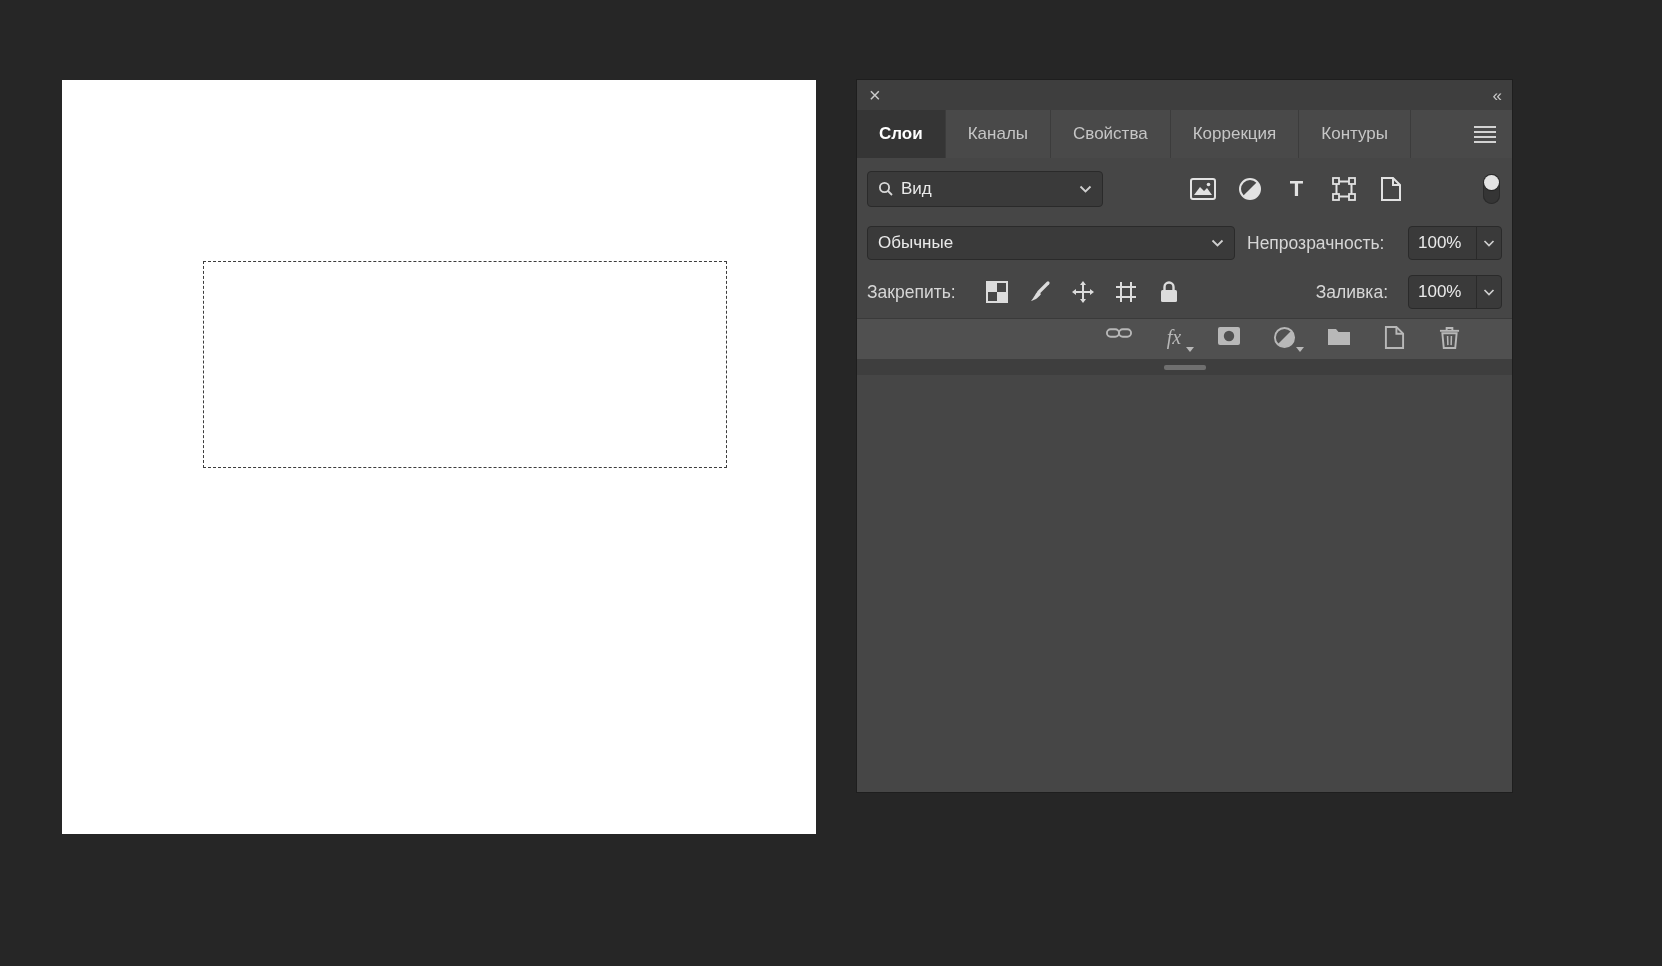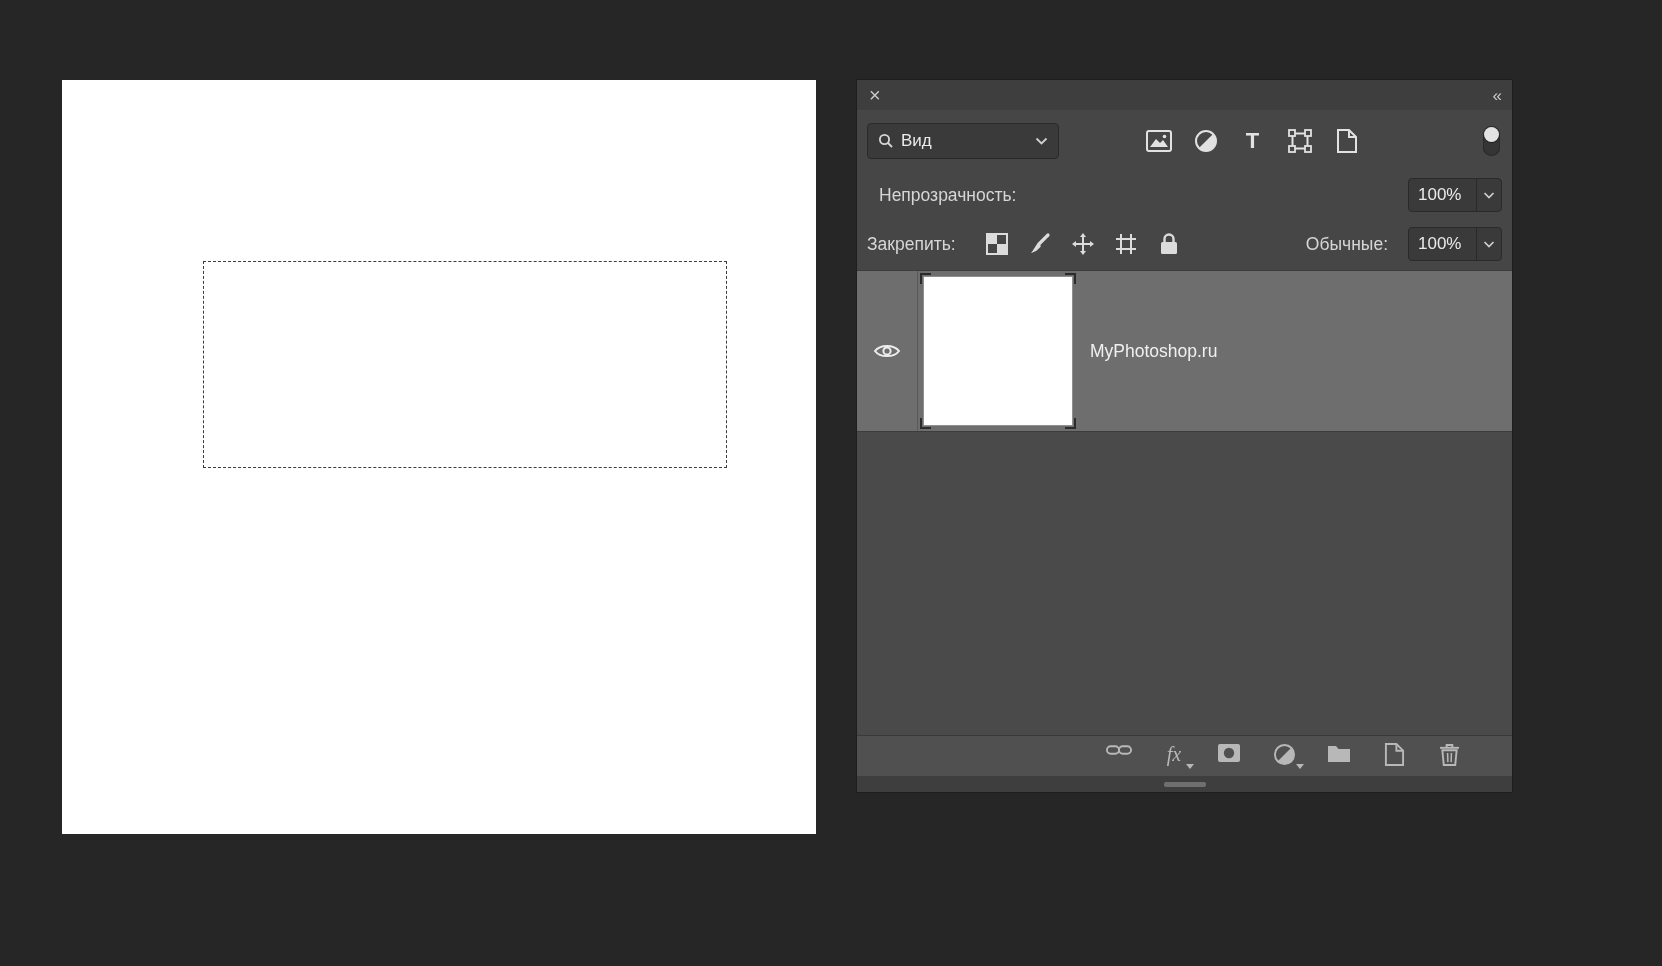--- a/index.html
+++ b/index.html
@@ -28,21 +28,21 @@
   .menu-lines{width:22px;height:17px;display:flex;flex-direction:column;justify-content:space-between;}
   .menu-lines i{display:block;height:2px;background:#d2d2d2;}
 
   .row{display:flex;align-items:center;padding:0 10px;background:#464646;flex:0 0 auto;}
   .filter-row{height:62px;}
   .blend-row{height:46px;}
   .lock-row{height:52px;gap:14px;}
 
   .dropdown{height:36px;background:#3a3a3a;border:1px solid #2a2a2a;border-radius:4px;
             display:flex;align-items:center;padding:0 10px;color:#eaeaea;font-size:17px;}
-  .search-dd{width:192px;box-sizing:border-box;}
+  .search-dd{width:236px;box-sizing:border-box;}
   .search-dd span{margin-left:7px;}
   .dd-chevron{margin-left:auto;}
   .blend-dd{width:368px;height:34px;box-sizing:border-box;}
 
   .filter-icons{display:flex;gap:20px;margin-left:86px;align-items:center;}
   .f-icon{width:27px;height:27px;display:flex;align-items:center;justify-content:center;}
   .type-glyph{color:#e2e2e2;font-size:22px;font-weight:bold;line-height:1;}
 
   .filter-toggle{margin-left:auto;margin-right:2px;width:17px;height:30px;background:#353535;
                  border-radius:9px;position:relative;box-shadow:inset 0 0 0 1px #2a2a2a;}
@@ -96,20 +96,35 @@
     <div class="selection"></div>
   </div>
 
   <div class="panel">
 
     <div class="panel-header">
       <span class="close-x">×</span>
       <span class="collapse">«</span>
     </div>
 
+    <div class="panel-tabs">
+      <div class="tab active">Слои</div>
+      <div class="tab">Каналы</div>
+      <div class="tab">Свойства</div>
+      <div class="tab">Коррекция</div>
+      <div class="tab">Контуры</div>
+      <div class="tab-menu">
+        <span class="menu-lines">
+            <i></i>
+            <i></i>
+            <i></i>
+            <i></i>
+          </span>
+      </div>
+    </div>
 
     <div class="row filter-row">
       <div class="dropdown search-dd">
         <svg width="16" height="16" viewBox="0 0 16 16">
           <circle cx="6.5" cy="6.5" r="4.6" fill="none" stroke="#d8d8d8" stroke-width="1.8"></circle>
           <line x1="10" y1="10" x2="14" y2="14" stroke="#d8d8d8" stroke-width="1.8"></line>
         </svg>
         <span>Вид</span>
         <svg class="dd-chevron" width="13" height="8" viewBox="0 0 13 8">
           <polyline points="1.5,1.5 6.5,6.5 11.5,1.5" fill="none" stroke="#cfcfcf" stroke-width="1.8"></polyline>
@@ -149,20 +164,26 @@
           </svg>
         </div>
       </div>
 
       <div class="filter-toggle">
         <div class="knob"></div>
       </div>
     </div>
 
     <div class="row blend-row">
+      <div class="dropdown blend-dd">
+        <span>Обычные</span>
+        <svg class="dd-chevron" width="13" height="8" viewBox="0 0 13 8">
+          <polyline points="1.5,1.5 6.5,6.5 11.5,1.5" fill="none" stroke="#cfcfcf" stroke-width="1.8"></polyline>
+        </svg>
+      </div>
       <span class="label">Непрозрачность:</span>
       <div class="num-field" style="margin-left:auto;">
         <span class="val">100%</span>
         <span class="chev">
           <svg width="12" height="7" viewBox="0 0 12 7">
             <polyline points="1.5,1 6,5.5 10.5,1" fill="none" stroke="#cfcfcf" stroke-width="1.7"></polyline>
           </svg>
         </span>
       </div>
     </div>
@@ -196,50 +217,31 @@
             <line x1="1" y1="16" x2="21" y2="16" stroke="#dcdcdc" stroke-width="2"></line>
           </svg>
         </div>
         <div class="l-icon">
           <svg width="20" height="24" viewBox="0 0 20 24">
             <rect x="2" y="10" width="16" height="12" rx="1.5" fill="#dcdcdc"></rect>
             <path d="M5.5 10 V7 a4.5 4.5 0 0 1 9 0 V10" fill="none" stroke="#dcdcdc" stroke-width="2.4"></path>
           </svg>
         </div>
       </div>
-      <span class="label fill-label">Обычные:</span>
+      <span class="label fill-label">Заливка:</span>
       <div class="num-field">
         <span class="val">100%</span>
         <span class="chev">
           <svg width="12" height="7" viewBox="0 0 12 7">
             <polyline points="1.5,1 6,5.5 10.5,1" fill="none" stroke="#cfcfcf" stroke-width="1.7"></polyline>
           </svg>
         </span>
       </div>
     </div>
 
-    <div class="layers-area">
-      <div class="layer-row">
-        <div class="eye-col">
-          <svg width="28" height="18" viewBox="0 0 28 18">
-            <path d="M2 9 C7 2.2 21 2.2 26 9 C21 15.8 7 15.8 2 9 Z" fill="none" stroke="#ededed" stroke-width="2"></path>
-            <circle cx="14" cy="9" r="3.6" fill="none" stroke="#ededed" stroke-width="2"></circle>
-          </svg>
-        </div>
-        <div class="thumb-wrap">
-          <div class="thumb">
-            <i class="tick tl"></i>
-            <i class="tick tr"></i>
-            <i class="tick bl"></i>
-            <i class="tick br"></i>
-          </div>
-        </div>
-        <span class="layer-name">MyPhotoshop.ru</span>
-      </div>
-    </div>
 
     <div class="bottom-toolbar">
       <div class="b-icon">
         <svg width="26" height="14" viewBox="0 0 28 14">
           <rect x="1" y="3" width="13" height="8" rx="4" fill="none" stroke="#b8b8b8" stroke-width="2"></rect>
           <rect x="14" y="3" width="13" height="8" rx="4" fill="none" stroke="#b8b8b8" stroke-width="2"></rect>
         </svg>
       </div>
       <div class="b-icon">
         <span class="fx-glyph">fx</span>

